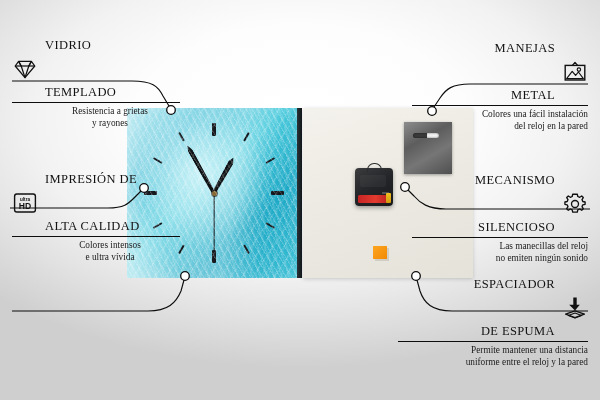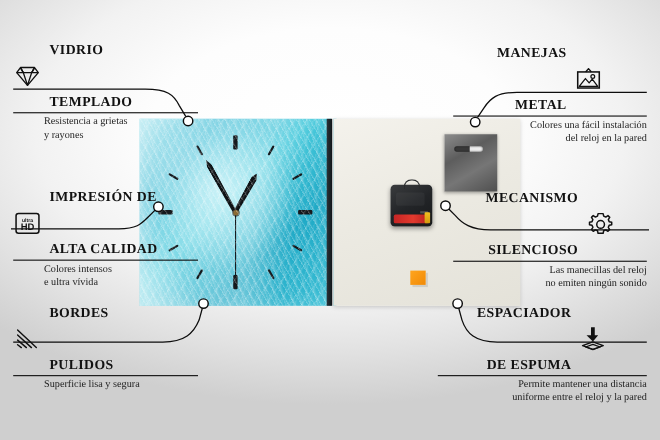--- a/index.html
+++ b/index.html
@@ -117,37 +117,37 @@
   #mech-detail-2 { position:absolute; right:4px; top:24px; width:7px; height:2px; background:rgba(255,255,255,.22); }
   #foam-spacer {
     position:absolute; left:70px; bottom:19px; width:14px; height:13px;
     background:linear-gradient(135deg,#ffa51f,#f08a06);
     box-shadow:2px 2px 0 rgba(0,0,0,.10);
   }
 
   
   .callout { position:absolute; }
   .callout .title {
-    font-weight:700; font-size:12.5px; letter-spacing:.4px;
+    font-weight:400; font-size:12.5px; letter-spacing:.4px;
     color:#121212; line-height:15px; white-space:nowrap;
     font-variant:small-caps; text-transform:uppercase;
   }
   .callout .title .l2 { display:block;margin-top:32px; }
   .callout .desc {
     font-size:9.3px; line-height:11.4px; color:#1b1b1b; white-space:nowrap;
   }
   .callout .desc span { display:block; }
   .row { display:flex; align-items:center; gap:7px; }
   .icon { width:26px; height:26px; flex:0 0 26px; }
   .icon svg { display:block; width:26px; height:26px; }
 
   .left .row { justify-content:flex-start; }
   .left .title { text-align:left; }
-  .left .desc { text-align:left; padding-top:3px;margin-left:28px; }
-  .right .row { justify-content:center; }
+  .left .desc { text-align:center; padding-top:3px;margin-left:28px; }
+  .right .row { justify-content:flex-end; }
   .right .title { text-align:right; }
   .right .desc { text-align:right; padding-top:3px; }
 
   .rule { height:1.1px; background:#0d0d0d; margin-top:2px; }
 
   
   #connectors { position:absolute; inset:0; width:600px; height:400px; pointer-events:none; }
   #connectors path { fill:none; stroke:#0d0d0d; stroke-width:1.15; }
   #connectors circle { fill:#ffffff; stroke:#0d0d0d; stroke-width:1.3; }
 </style>
@@ -282,42 +282,20 @@
         <span class="l2">ALTA CALIDAD</span>
       </span>
     </div>
     <div class="rule"></div>
     <div class="desc">
       <span>Colores intensos</span>
       <span>e ultra vívida</span>
     </div>
   </div>
 
-  <div class="callout left" style="left:12px; top:277px; width:168px;">
-    <div class="row">
-      <span class="icon">
-        <svg viewBox="0 0 26 26">
-          <g stroke="#111" stroke-width="1.3" stroke-linecap="round">
-            <line x1="4" y1="5" x2="21" y2="21"></line>
-            <line x1="4" y1="9.6" x2="16.6" y2="21"></line>
-            <line x1="4" y1="14.2" x2="12" y2="21"></line>
-            <line x1="4" y1="18.4" x2="7.4" y2="21"></line>
-          </g>
-        </svg>
-      </span>
-      <span class="title">
-        <span>BORDES</span>
-        <span class="l2">PULIDOS</span>
-      </span>
-    </div>
-    <div class="rule"></div>
-    <div class="desc">
-      <span>Superficie lisa y segura</span>
-    </div>
-  </div>
 
   <div class="callout right" style="right:12px; top:41px; width:176px;">
     <div class="row">
       <span class="title">
         <span>MANEJAS</span>
         <span class="l2">METAL</span>
       </span>
       <span class="icon">
         <svg viewBox="0 0 26 26">
           <path d="M10.4,6.4 L13,3.4 L15.6,6.4" fill="none" stroke="#111" stroke-width="1.25" stroke-linejoin="round"></path>

